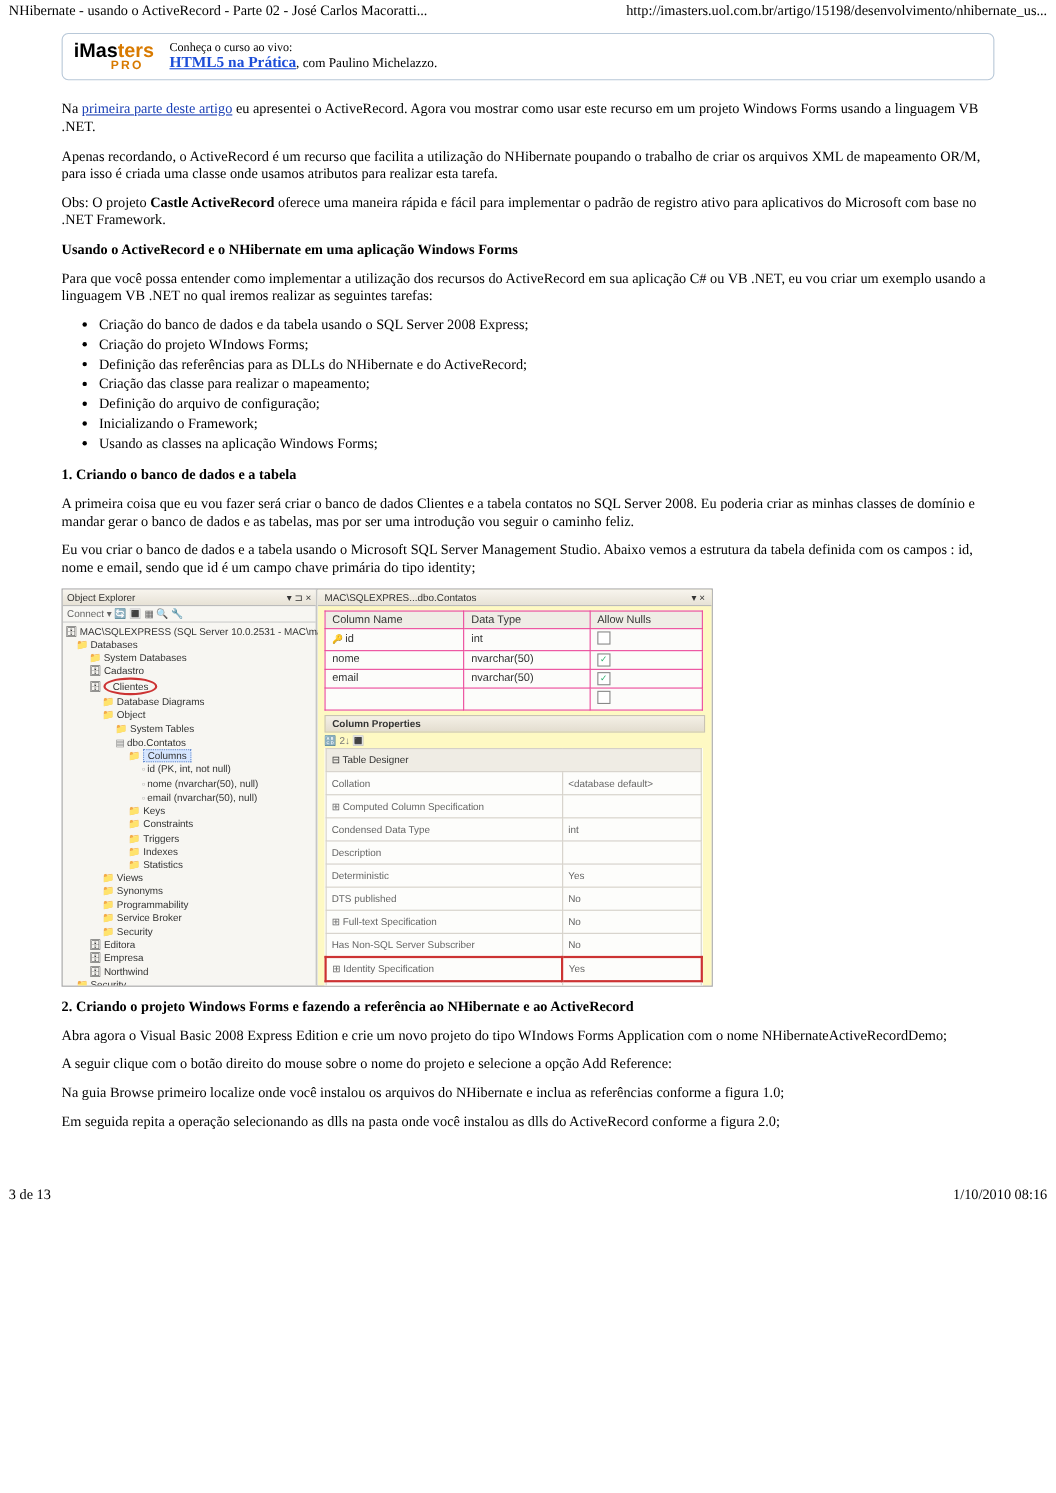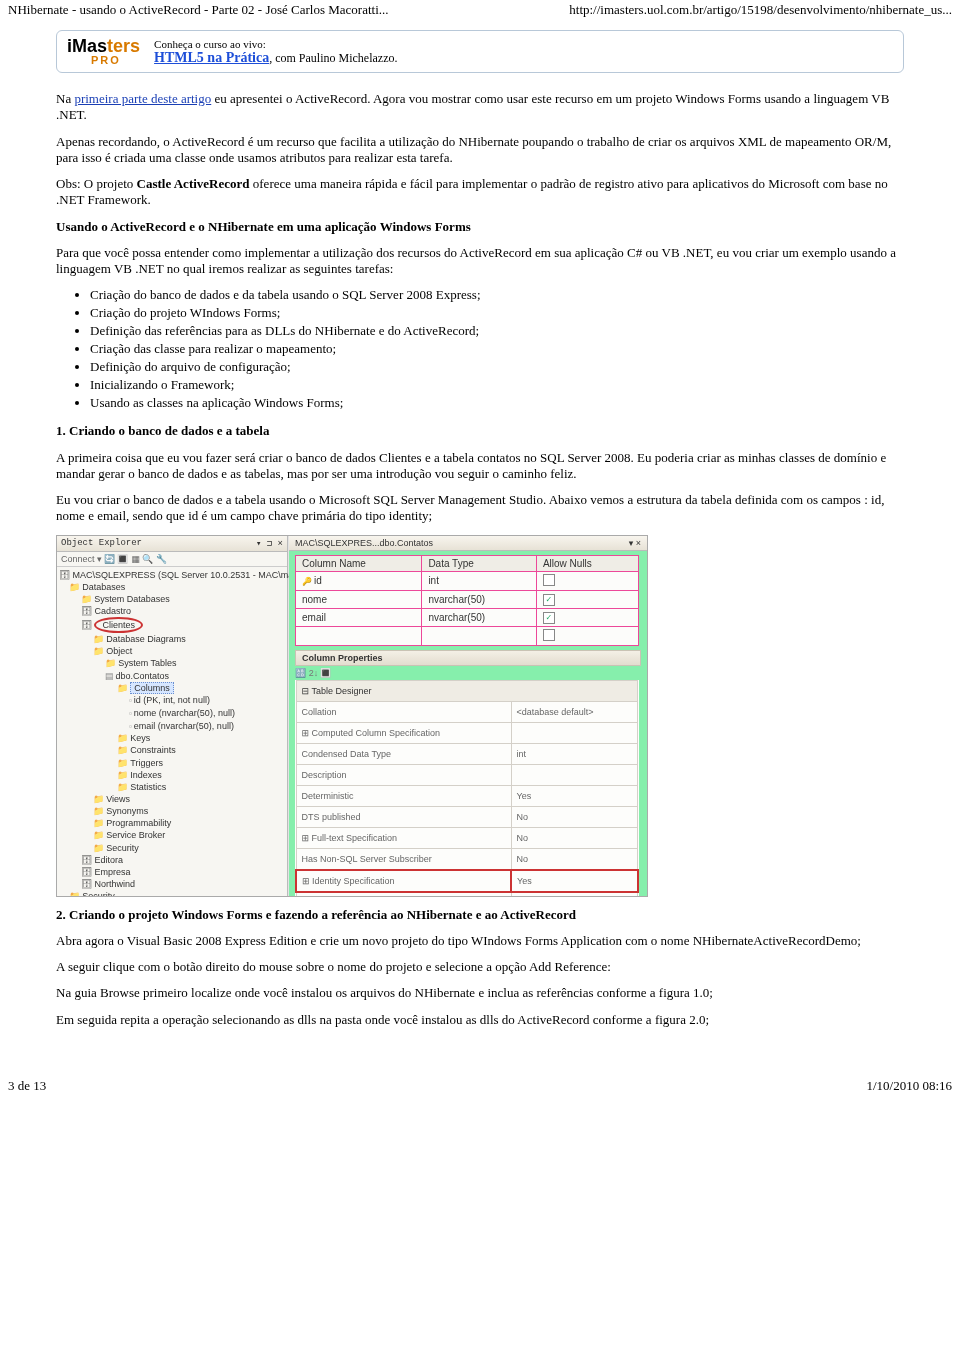--- a/index.html
+++ b/index.html
@@ -26,20 +26,21 @@
     padding: 6px 10px;
     display: flex;
     align-items: center;
     gap: 14px;
     background: #fff;
     margin-bottom: 18px;
   }
   .promo-logo {
     display: flex;
     flex-direction: column;
+    align-items: center;
     font-family: Arial, sans-serif;
     line-height: 1;
   }
   .logo-top {
     font-size: 18px;
     font-weight: bold;
     color: #000;
   }
   .logo-top .orange { color: #d87a00; }
   .logo-bottom {
@@ -83,21 +84,20 @@
     width: 230px;
     background: #f7f6f2;
     border-right: 1px solid #bbb;
   }
   .oe-title {
     background: linear-gradient(#f8f5ee,#e7e2d6);
     padding: 2px 4px;
     border-bottom: 1px solid #bbb;
     display: flex;
     justify-content: space-between;
-    font-family: Liberation Mono, monospace;
   }
   .oe-toolbar {
     padding: 2px 4px;
     border-bottom: 1px solid #ccc;
     color: #666;
   }
   .oe-tree { padding: 2px 2px; line-height: 1.35; }
   .oe-tree .node { white-space: nowrap; }
   .ind1 { padding-left: 10px; }
   .ind2 { padding-left: 22px; }
@@ -134,21 +134,21 @@
   }
   .col-icon::before {
     content: "▫";
     font-size: 8px;
     margin-right: 2px;
     color: #999;
   }
   .oe-right {
     position: absolute;
     left: 232px; right: 0; top: 0; bottom: 0;
-    background: #86efac;
+    background: #fef9c3;
   }
   .tab-title {
     background: linear-gradient(#f8f5ee,#e7e2d6);
     padding: 2px 6px;
     border-bottom: 1px solid #bbb;
     display: flex;
     justify-content: space-between;
   }
   .grid {
     border-collapse: collapse;

